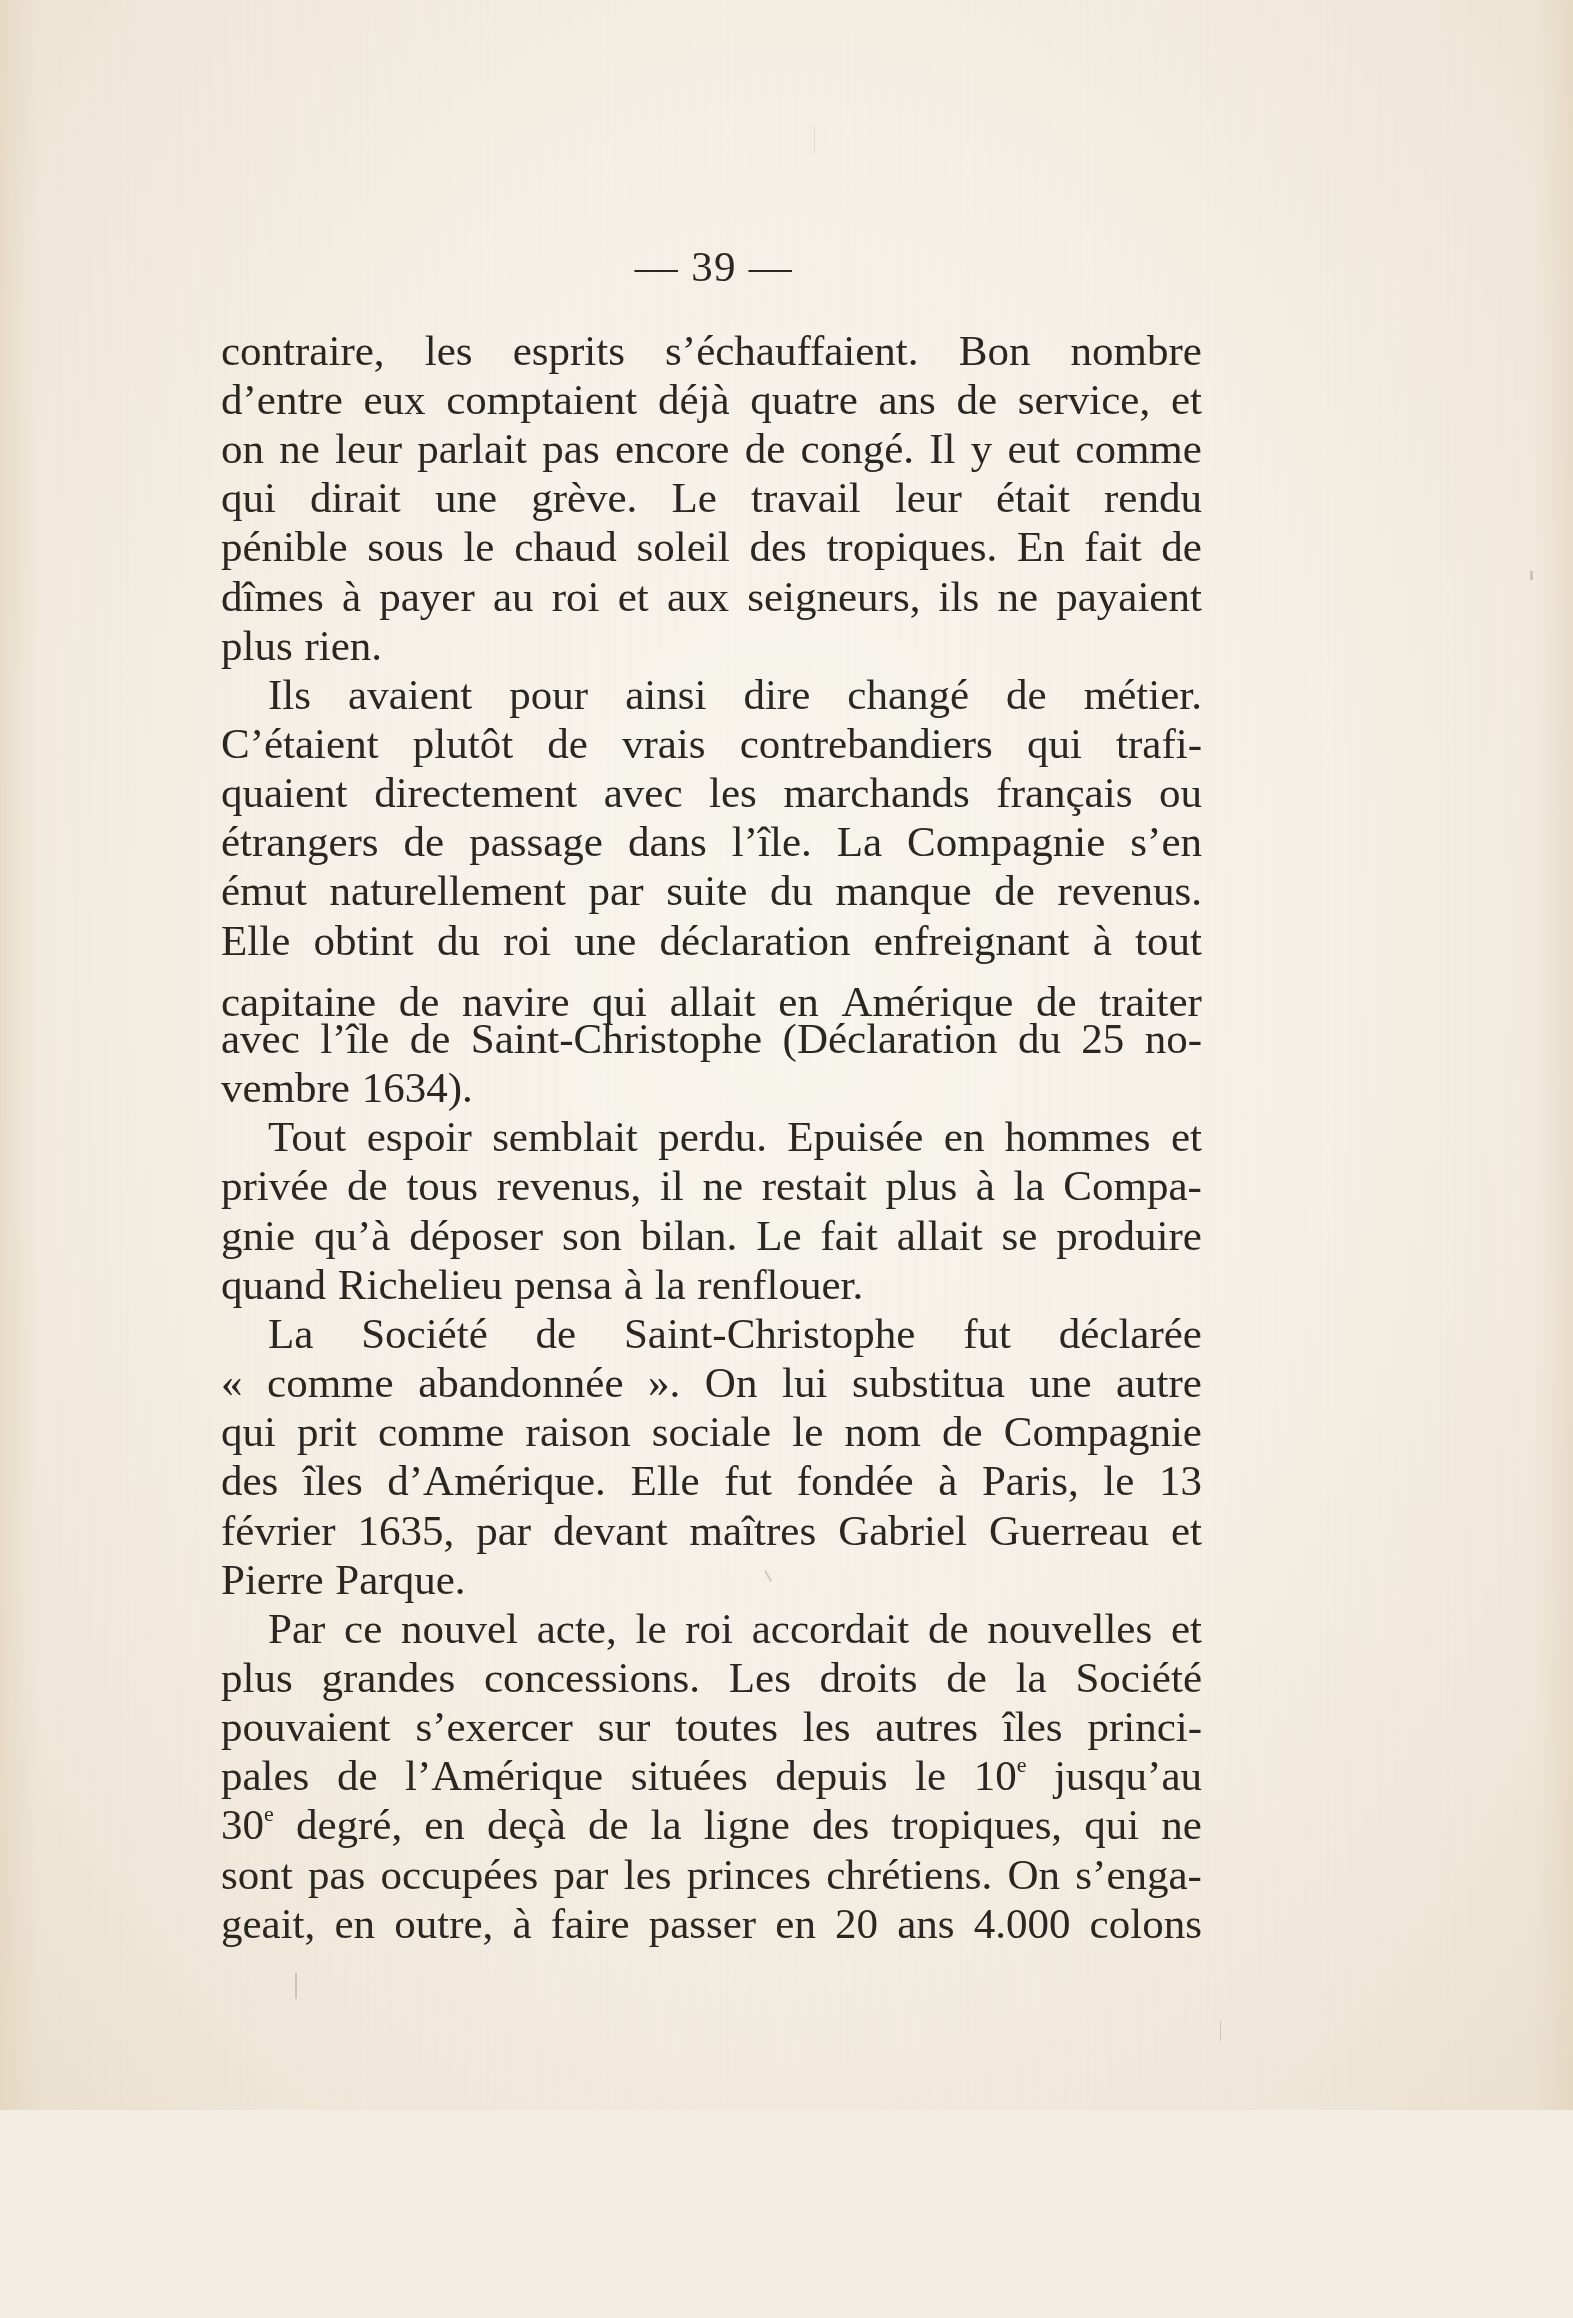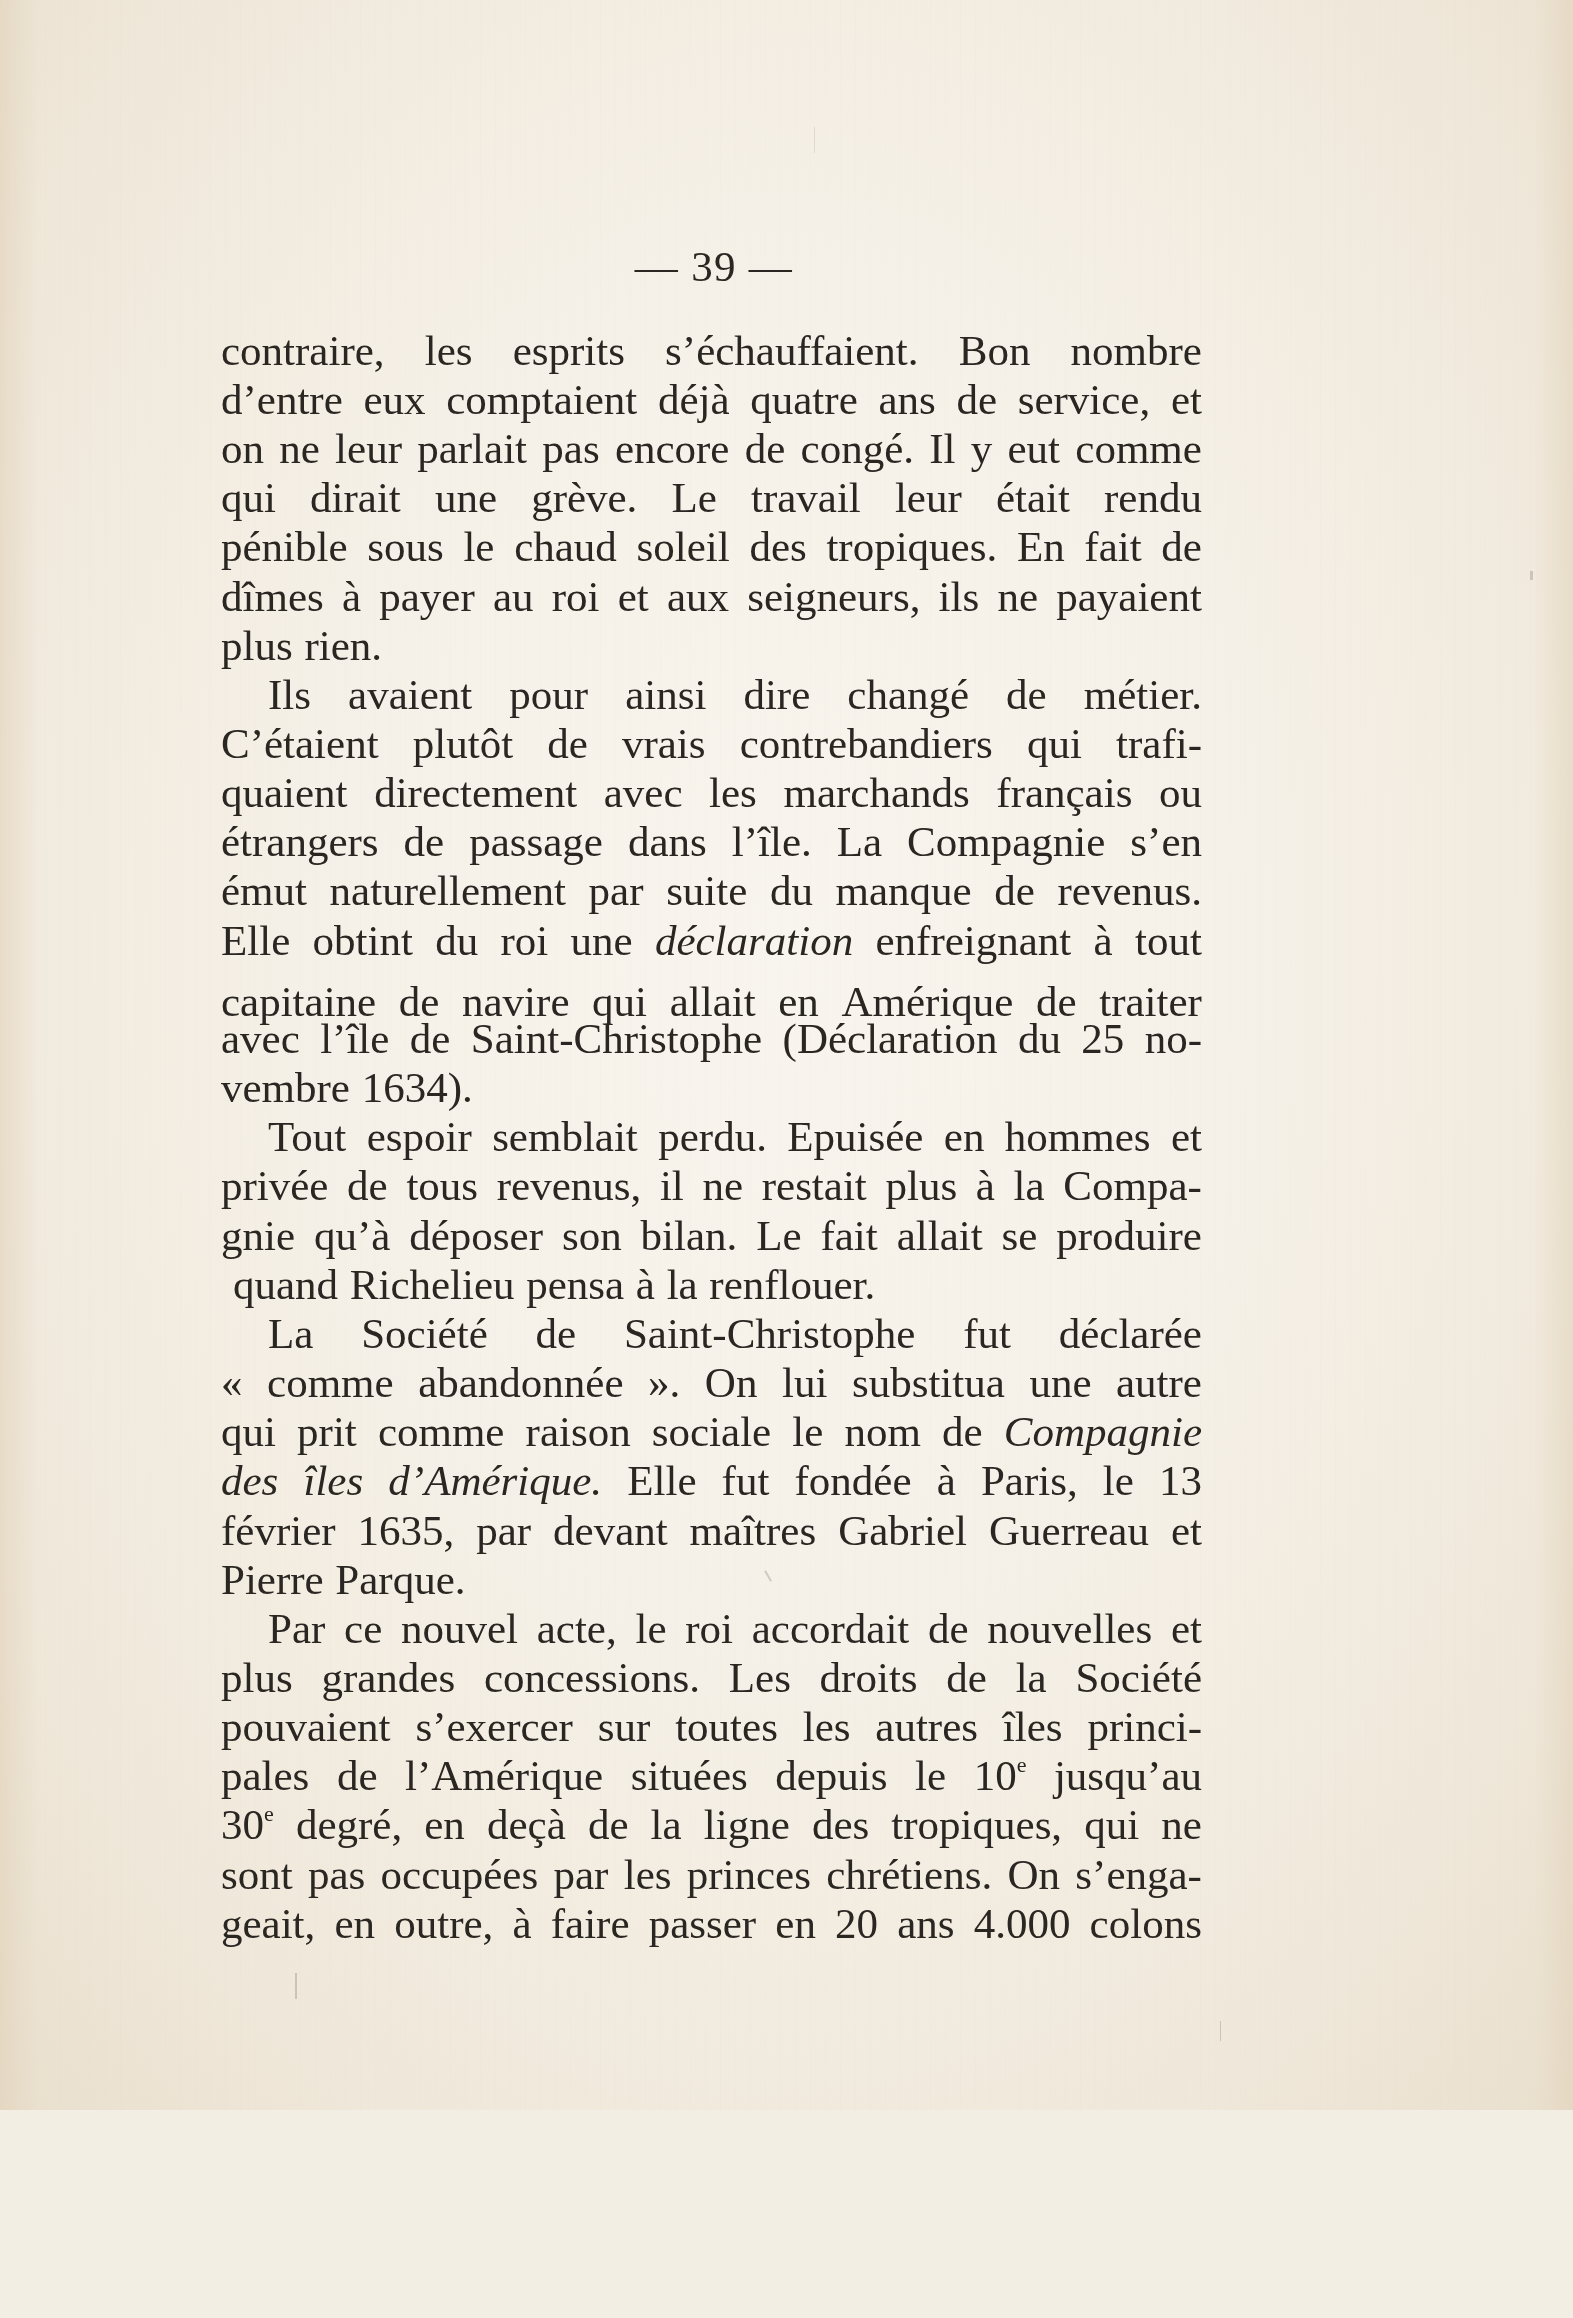--- a/index.html
+++ b/index.html
@@ -76,21 +76,20 @@
   }
   .line.indent {
     padding-left: 47px;
     width: 934px;
   }
   .word {
     display: inline-block;
     transform-origin: left bottom;
   }
   .it {
-    font-style: italic;
   }
   sup {
     font-size: 22px;
     line-height: 0;
     vertical-align: 18px;
   }
   .speck {
     position: absolute;
     background: #8a8174;
     opacity: 0.35;
@@ -292,21 +291,21 @@
         <span class="word"><span>qu’à</span></span>
         <span class="word"><span>déposer</span></span>
         <span class="word"><span>son</span></span>
         <span class="word"><span>bilan.</span></span>
         <span class="word"><span>Le</span></span>
         <span class="word"><span>fait</span></span>
         <span class="word"><span>allait</span></span>
         <span class="word"><span>se</span></span>
         <span class="word"><span>produire</span></span>
       </div>
-      <div class="line last" style="top: 1260px; margin-left: 12px;">
+      <div class="line last" style="top: 1260px;">
         <span class="word"><span>quand</span></span>
         <span class="word"><span>Richelieu</span></span>
         <span class="word"><span>pensa</span></span>
         <span class="word"><span>à</span></span>
         <span class="word"><span>la</span></span>
         <span class="word"><span>renflouer.</span></span>
       </div>
       <div class="line indent" style="top: 1309px;">
         <span class="word"><span>La</span></span>
         <span class="word"><span>Société</span></span>

